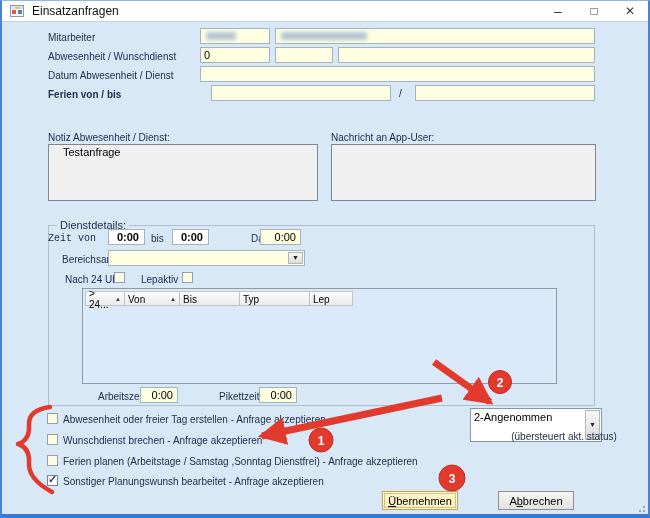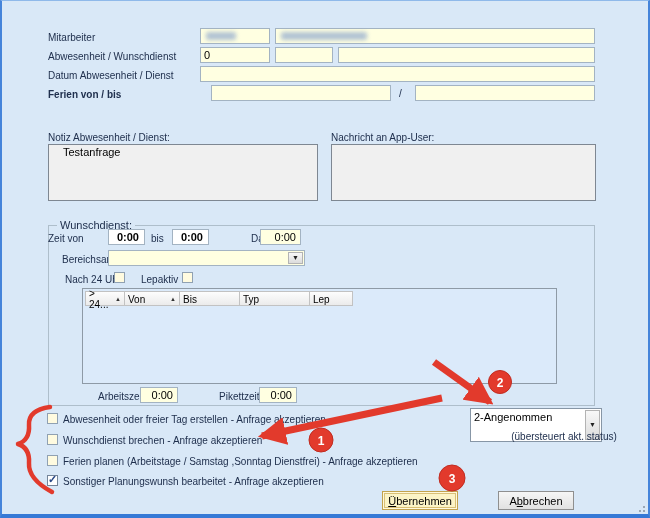--- a/index.html
+++ b/index.html
@@ -63,20 +63,41 @@
   .mn{text-decoration:underline;}
   
   .annotation-layer{position:absolute;inset:0;z-index:50;pointer-events:none;}
   .grip{position:absolute;right:4px;bottom:5px;z-index:6;}
 </style>
 </head>
 <body>
 
 <div class="screen">
 
+  <div class="titlebar">
+    <svg class="app-icon" viewBox="0 0 14 14">
+      <rect x="0.5" y="1.5" width="13" height="11" fill="#f6f8fa" stroke="#8a9bb0"></rect>
+      <rect x="1" y="2" width="12" height="3" fill="#dce6f2"></rect>
+      <rect x="5" y="3" width="5" height="2" fill="#eec14d"></rect>
+      <rect x="2" y="6" width="4" height="4" fill="#de5448"></rect>
+      <rect x="8" y="6" width="4" height="4" fill="#4f81c7"></rect>
+    </svg>
+    <span class="title-text">Einsatzanfragen</span>
+    <div class="win-controls">
+      <button class="wbtn min">
+          <span>–</span>
+        </button>
+      <button class="wbtn">
+          <span>□</span>
+        </button>
+      <button class="wbtn">
+          <span>✕</span>
+        </button>
+    </div>
+  </div>
 
   <div class="lbl" style="left:48px;top:31px;">Mitarbeiter</div>
   <div class="lbl" style="left:48px;top:50px;">Abwesenheit / Wunschdienst</div>
   <div class="lbl" style="left:48px;top:69px;">Datum Abwesenheit / Dienst</div>
   <div class="lbl" style="left:48px;top:88px;font-weight:bold;">Ferien von / bis</div>
 
   <div class="field" style="left:200px;top:28px;width:70px;">
     <span class="redact" style="left:5px;width:30px;"></span>
   </div>
   <div class="field" style="left:275px;top:28px;width:320px;">
@@ -89,24 +110,24 @@
   <div class="field" style="left:211px;top:85px;width:180px;"></div>
   <div class="lbl" style="left:399px;top:87px;">/</div>
   <div class="field" style="left:415px;top:85px;width:180px;"></div>
 
   <div class="lbl" style="left:48px;top:131px;">Notiz Abwesenheit / Dienst:</div>
   <div class="textarea" style="left:48px;top:144px;width:270px;height:57px;">Testanfrage</div>
   <div class="lbl" style="left:331px;top:131px;">Nachricht an App-User:</div>
   <div class="textarea" style="left:331px;top:144px;width:265px;height:57px;"></div>
 
   <div class="groupbox">
-    <span class="groupbox-title">Wunschdienst:</span>
-  </div>
-
-  <div class="lbl" style="left:48px;top:232px;">Zeit von</div>
+    <span class="groupbox-title">Dienstdetails:</span>
+  </div>
+
+  <div class="lbl" style="left:48px;top:232px;font-family:Liberation Mono, monospace;">Zeit von</div>
   <div class="field white" style="left:108px;top:229px;width:37px;">0:00</div>
   <div class="lbl" style="left:151px;top:232px;">bis</div>
   <div class="field white" style="left:172px;top:229px;width:37px;">0:00</div>
   <div class="lbl" style="left:227px;top:232px;padding-left:24px;">Dauer</div>
   <div class="field right" style="left:260px;top:229px;width:41px;">0:00</div>
 
   <div class="lbl" style="left:62px;top:253px;">Bereichsart</div>
   <div class="combo" style="left:108px;top:250px;width:197px;height:16px;">
     <span></span>
     <span class="combo-btn">

